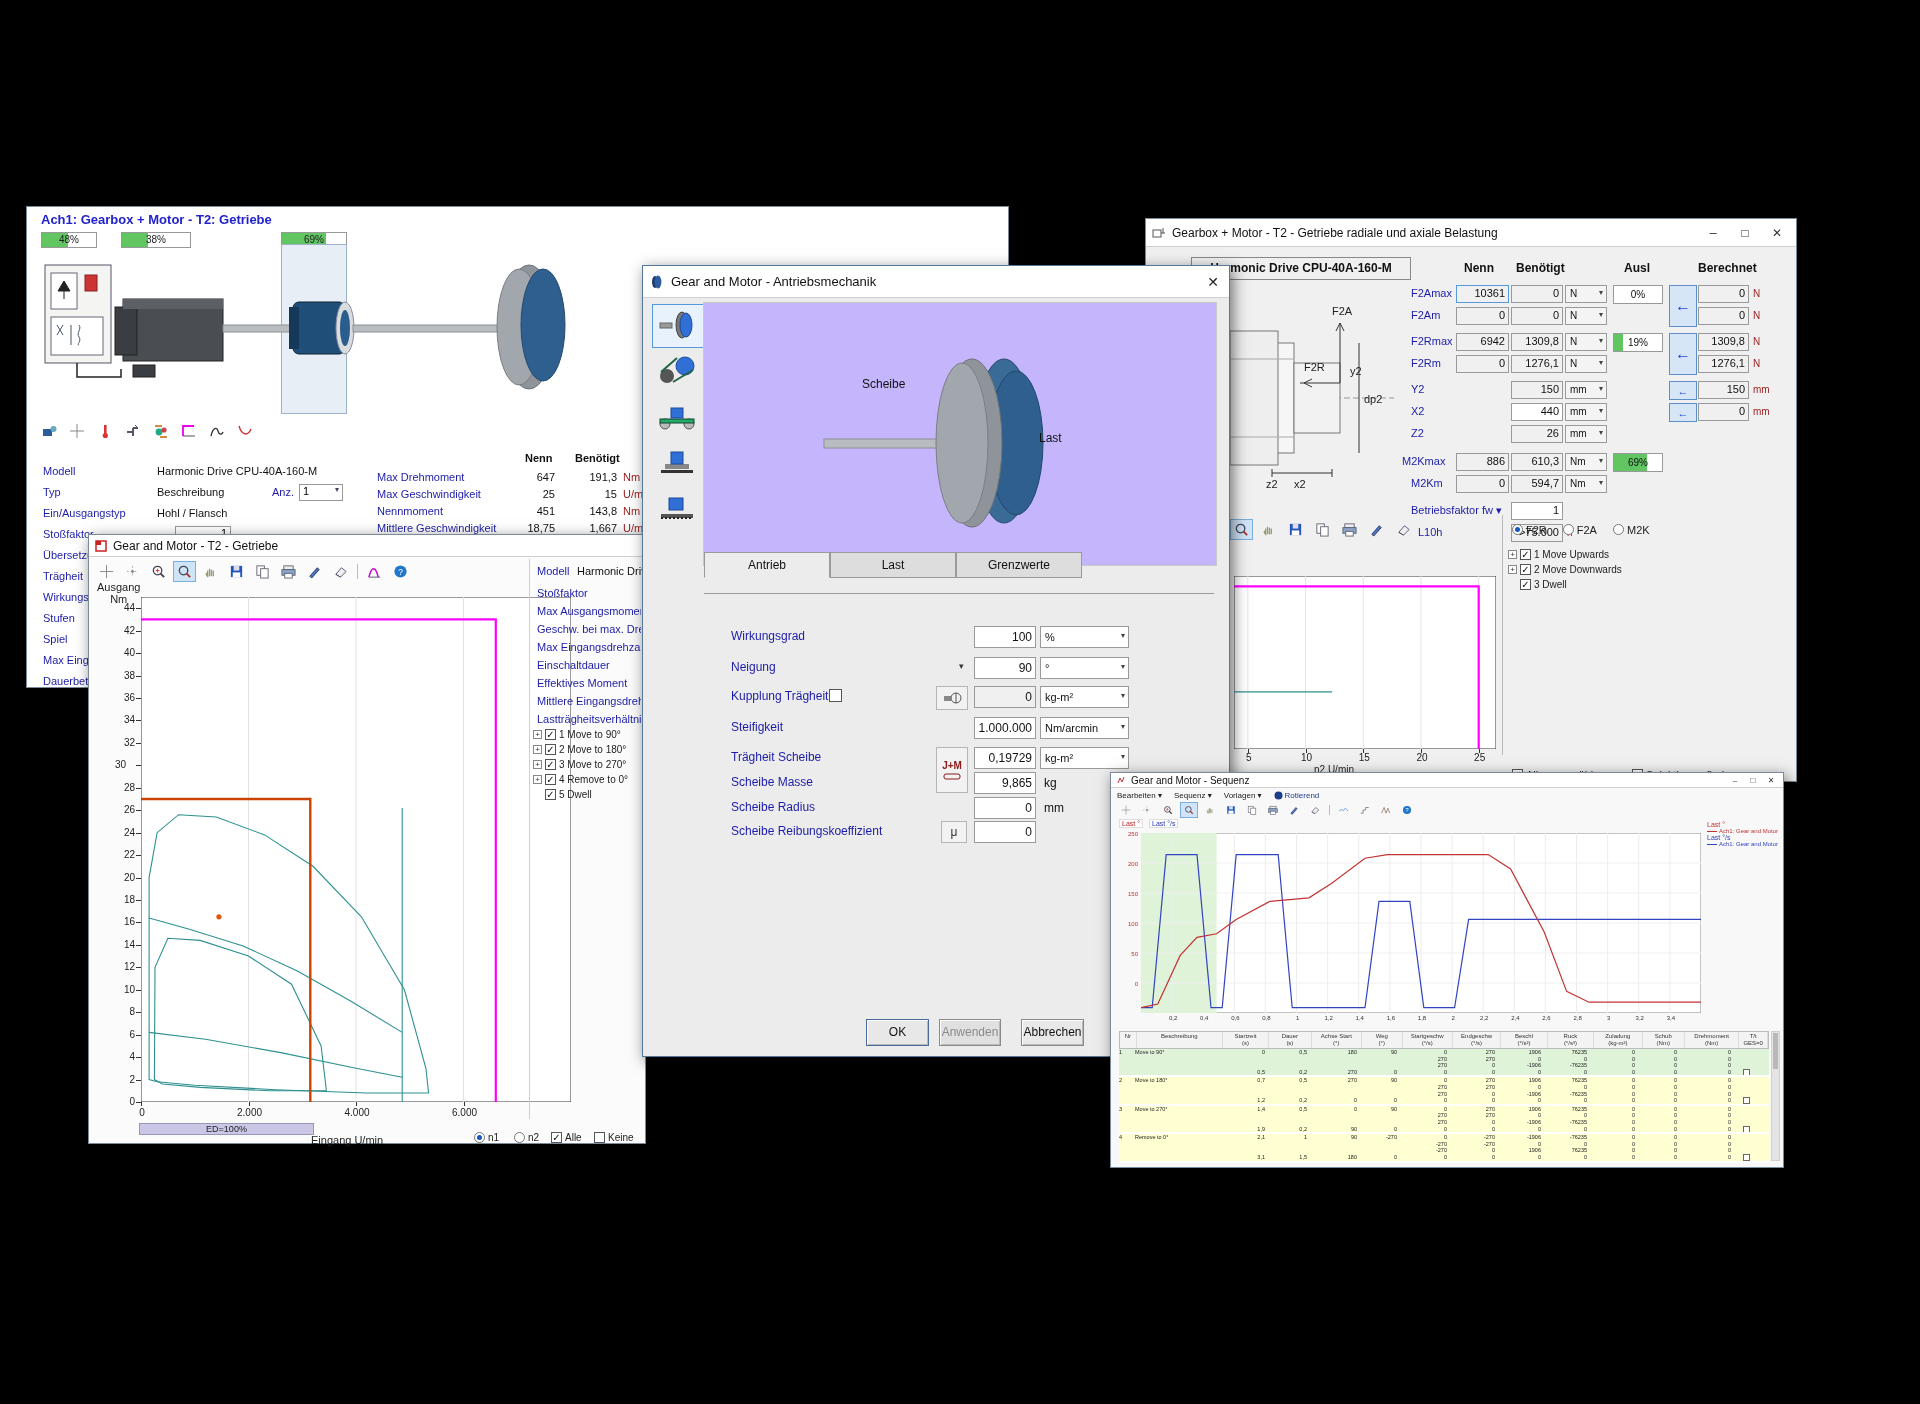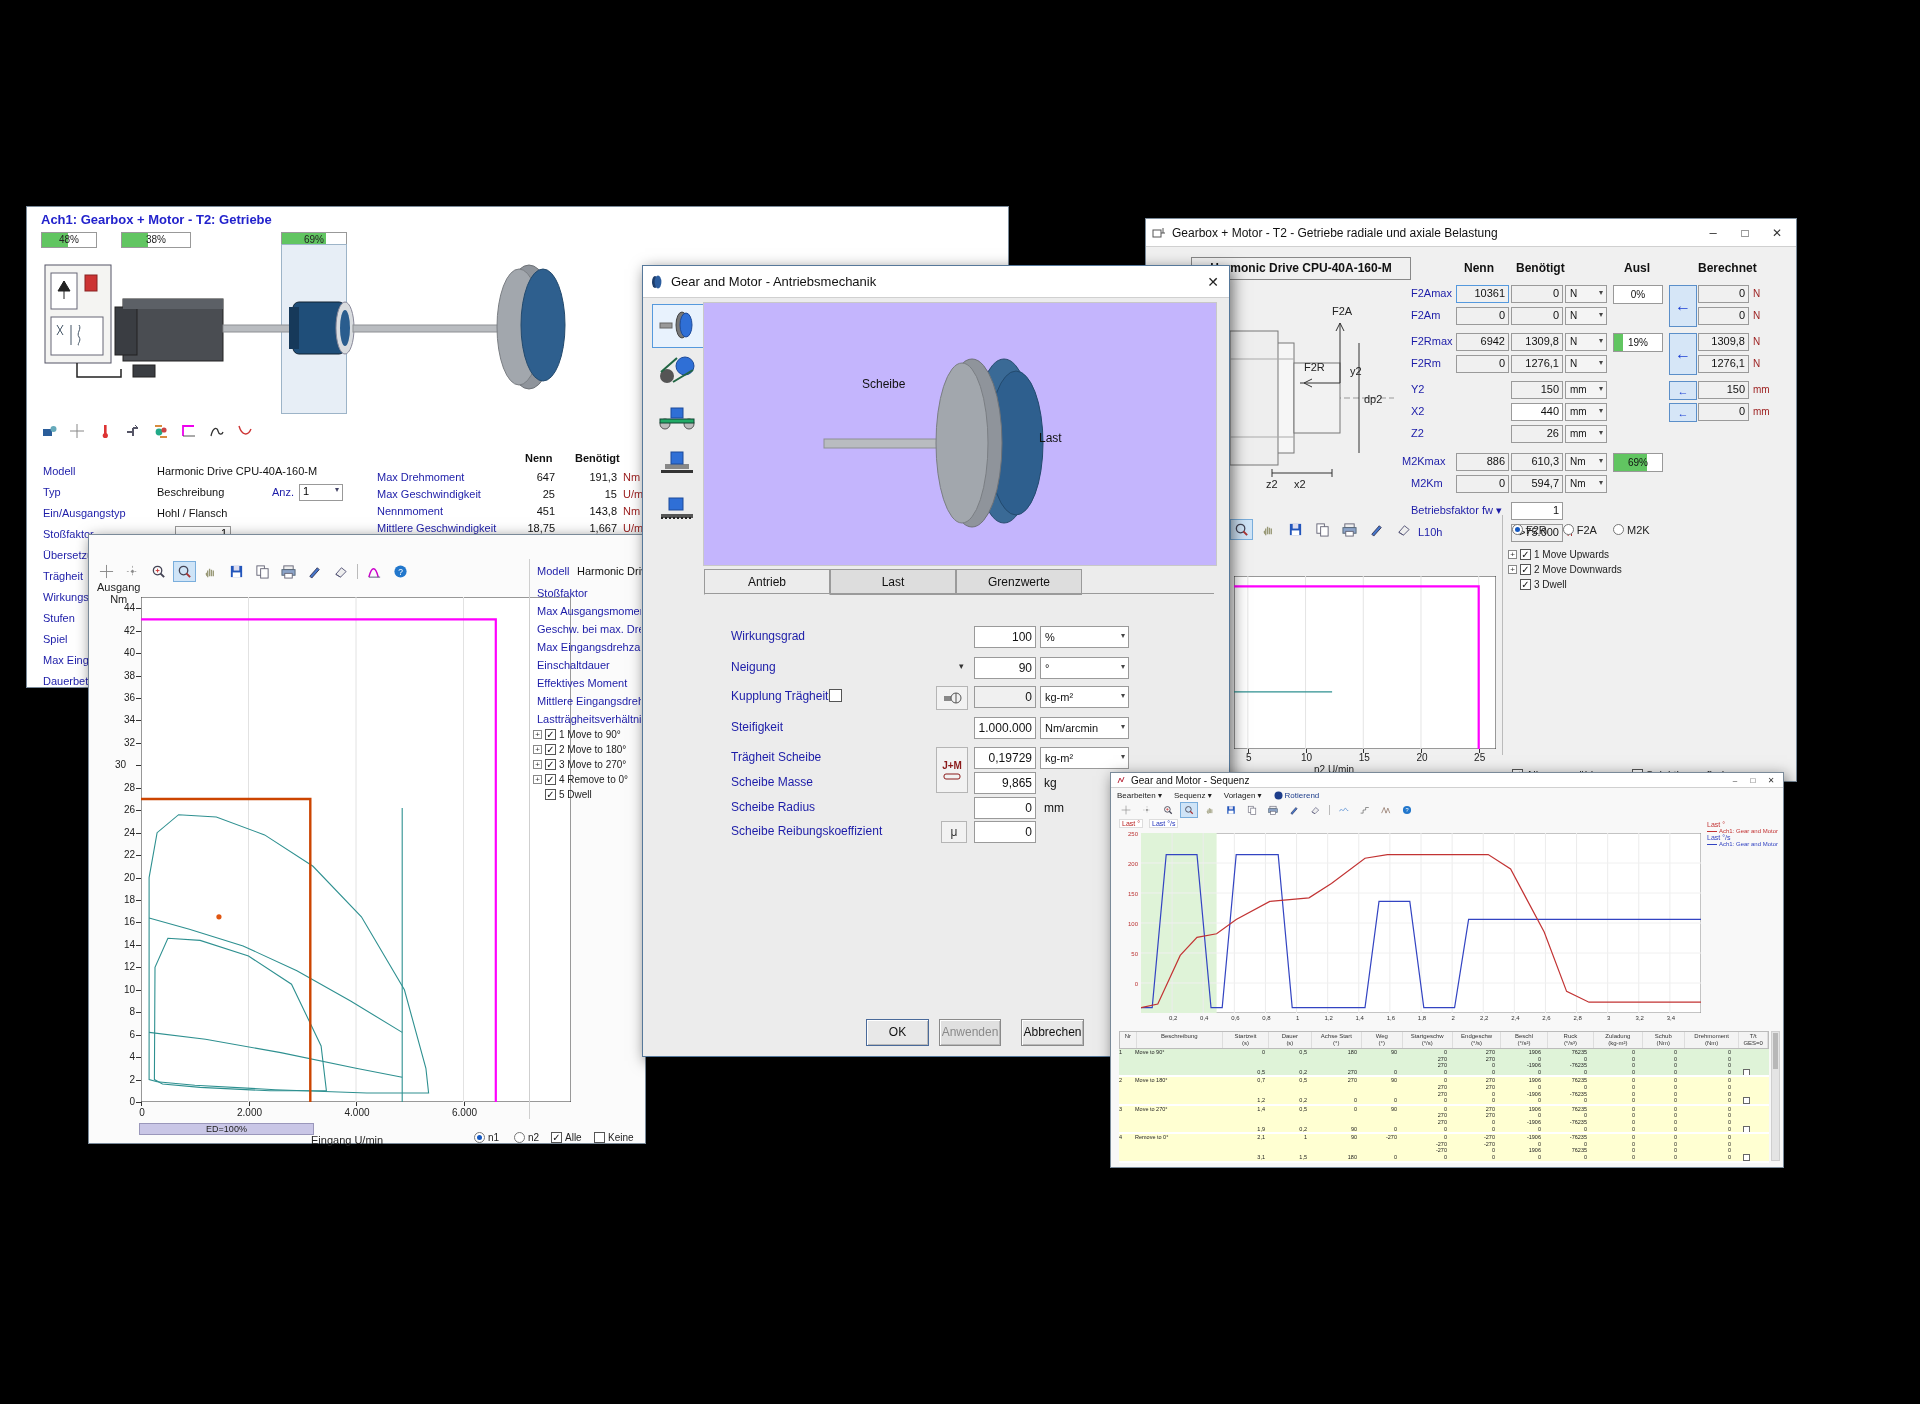--- a/index.html
+++ b/index.html
@@ -377,20 +377,27 @@
     <span class="cb">✓</span>
     <span style="font-size:11px;">Alles auswählen</span>
   </div>
   <div class="abs treerow" style="left:486px;top:548px;">
     <span class="cb"></span>
     <span style="font-size:11px;">Selektion aufheben</span>
   </div>
 </div>
 
 <div class="win" id="win2" style="left:88px;top:534px;width:556px;height:608px;background:#fbfbfb;z-index:30;">
+  <div class="titlebar" style="height:22px;">
+    <svg width="12" height="12" viewBox="0 0 12 12">
+      <rect x="1" y="1" width="10" height="10" fill="none" stroke="#cc2222" stroke-width="1.5"></rect>
+      <rect x="1" y="1" width="5" height="4" fill="#cc2222"></rect>
+      </svg>
+    <span style="font-size:12px;color:#111;">Gear and Motor - T2 - Getriebe</span>
+  </div>
   <div id="w2-toolbar" class="abs" style="left:6px;top:26px;display:flex;gap:3px;align-items:center;">
       <div style="width: 21px; height: 19px; display: flex; align-items: center; justify-content: center; border: 1px solid transparent;">
         <svg width="15" height="15" viewBox="0 0 16 16">
           <path d="M8 1 V15 M1 8 H15" stroke="#888"></path>
         </svg>
       </div>
       <div style="width: 21px; height: 19px; display: flex; align-items: center; justify-content: center; border: 1px solid transparent;">
         <svg width="15" height="15" viewBox="0 0 16 16">
           <path d="M8 2 V14 M2 8 H14" stroke="#aaa" stroke-dasharray="2 2"></path>
           <circle cx="8" cy="8" r="1.5" fill="#888"></circle>
@@ -650,21 +657,21 @@
     <svg width="512" height="262" viewBox="0 0 512 262">
       <rect x="120" y="136" width="150" height="9" fill="#b9bcc0" stroke="#8d9094"></rect>
       <ellipse cx="300" cy="138" rx="30" ry="82" fill="#3a6a96" stroke="#2a4d70"></ellipse>
       <ellipse cx="312" cy="140" rx="27" ry="72" fill="#2e5f8e" stroke="#234a6e"></ellipse>
       <ellipse cx="268" cy="140" rx="30" ry="84" fill="#8f949b" stroke="#6e7277"></ellipse>
       <ellipse cx="258" cy="140" rx="26" ry="80" fill="#a2a7ad" stroke="#7a7e83"></ellipse>
     </svg>
     <div class="lab" style="left:158px;top:74px;font-size:12px;color:#111;">Scheibe</div>
     <div class="lab" style="left:335px;top:128px;font-size:12px;color:#111;">Last</div>
   </div>
-  <div id="w3-tabs" class="abs" style="left:61px;top:303px;display:flex;justify-content:flex-end;">
+  <div id="w3-tabs" class="abs" style="left:61px;top:286px;display:flex;justify-content:flex-end;">
       <div style="width: 124px; height: 24px; text-align: center; line-height: 24px; font-size: 12px; color: rgb(17, 17, 17); border-width: 1px; border-style: solid; border-color: rgb(154, 154, 154) rgb(154, 154, 154) rgb(236, 236, 236); border-image: initial; background: rgb(236, 236, 236); font-weight: normal;">Antrieb</div>
       <div style="width: 124px; height: 24px; text-align: center; line-height: 24px; font-size: 12px; color: rgb(17, 17, 17); border: 1px solid rgb(154, 154, 154); background: rgb(221, 221, 221);">Last</div>
       <div style="width: 124px; height: 24px; text-align: center; line-height: 24px; font-size: 12px; color: rgb(17, 17, 17); border: 1px solid rgb(154, 154, 154); background: rgb(221, 221, 221);">Grenzwerte</div>
     </div>
   <div class="abs" style="left:61px;top:327px;width:510px;height:1px;background:#9a9a9a;"></div>
   <div id="w3-form">
       <div class="navy" style="position: absolute; left: 88px; top: 363px; font-size: 12px;">Wirkungsgrad</div>
       <div class="box white" style="left: 331px; top: 360px; width: 62px; height: 22px; line-height: 18px; font-size: 12px;">100</div>
       <div class="combo" style="left: 397px; top: 360px; width: 89px; height: 22px; line-height: 18px; background: rgb(255, 255, 255);"><span>%</span><span class="chev">▾</span></div>
       <div class="navy" style="position: absolute; left: 88px; top: 394px; font-size: 12px;">Neigung</div>

